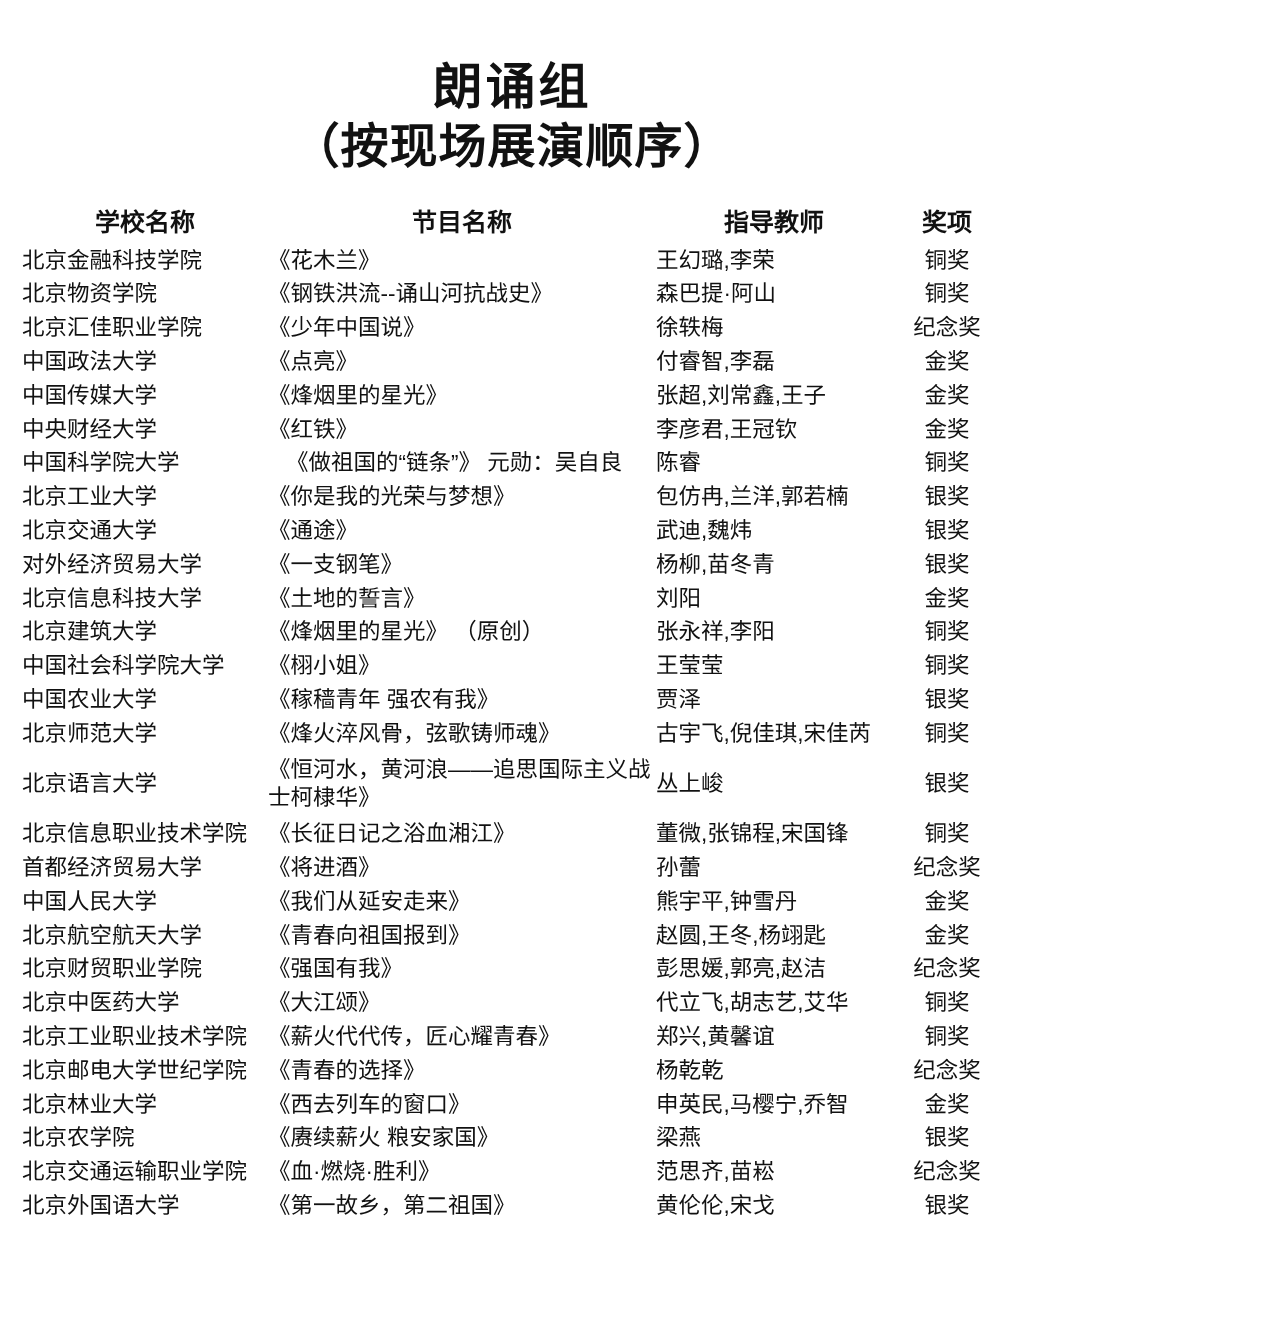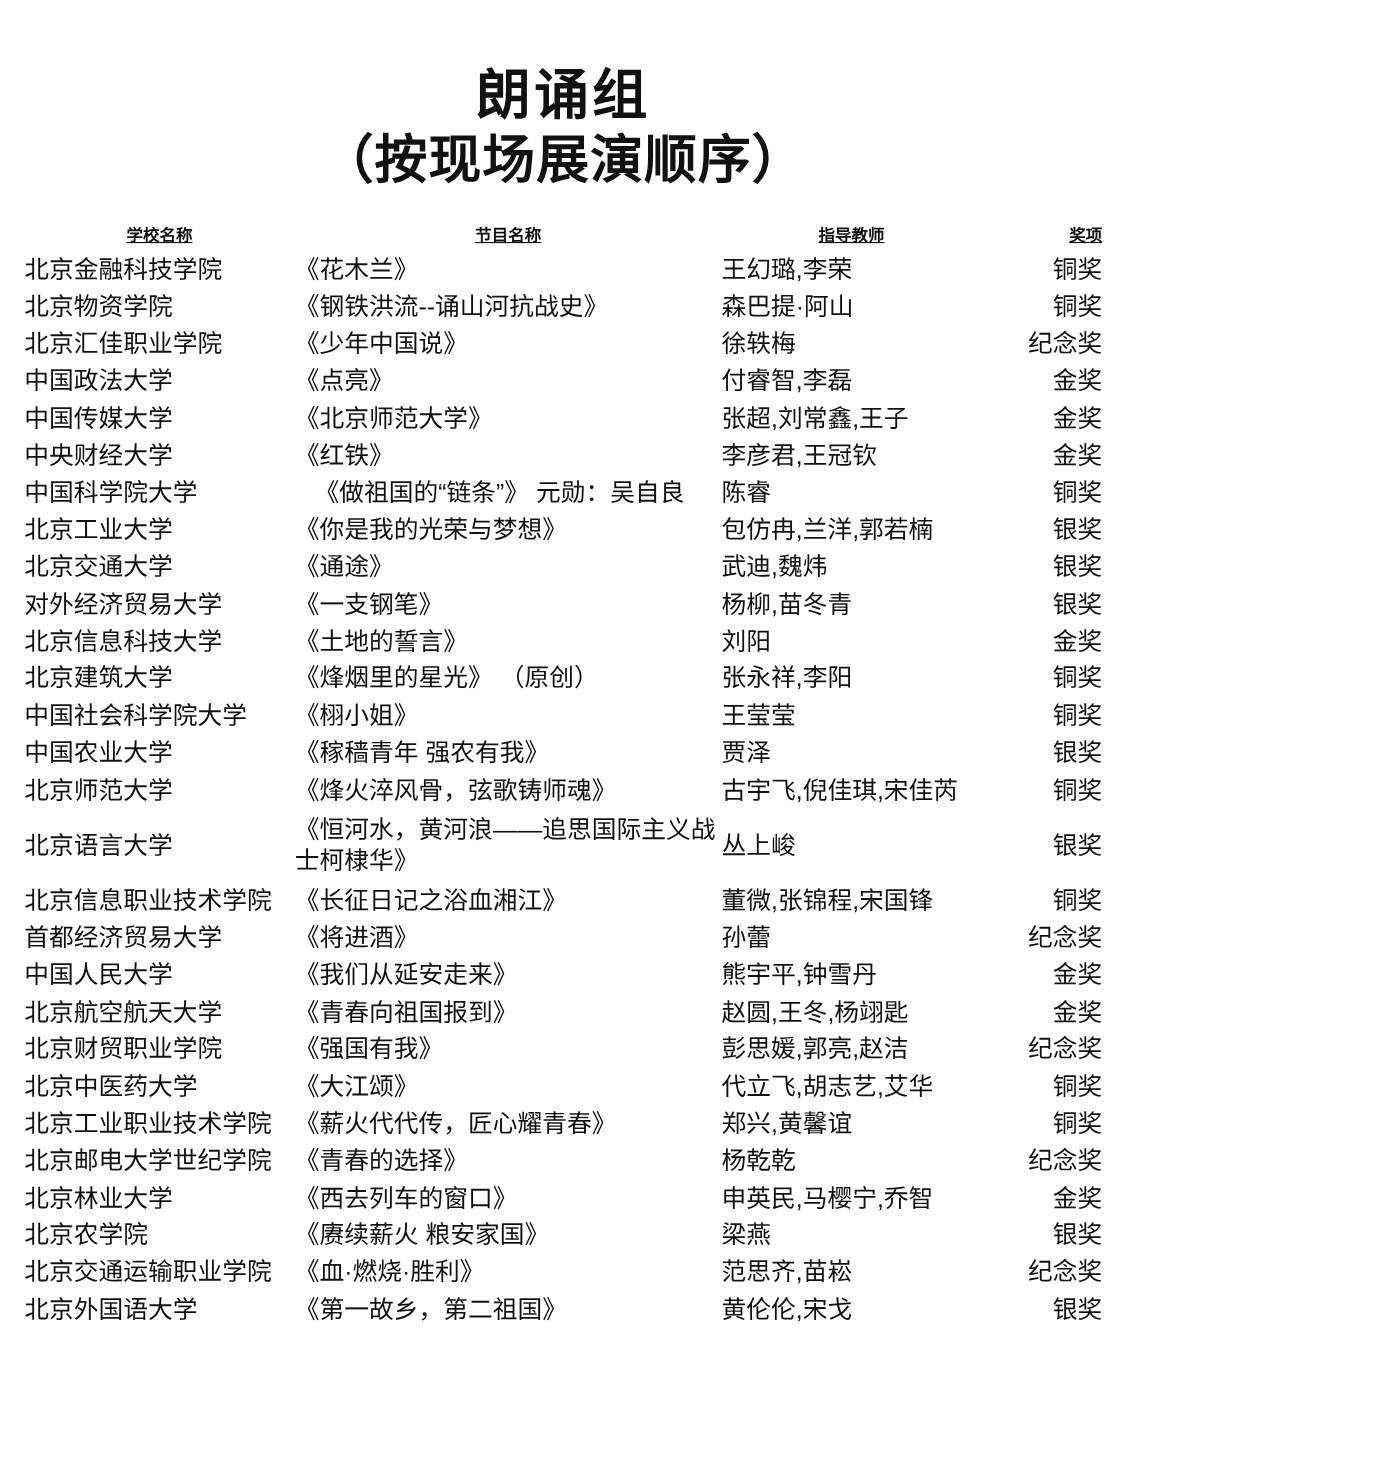--- a/index.html
+++ b/index.html
@@ -37,24 +37,23 @@
     margin-top: 2px;
   }
   table.listing {
     margin: 26px auto 0 auto;
     width: 980px;
     border-collapse: collapse;
     font-size: 22.5px;
   }
   table.listing thead th {
     font-weight: bold;
-    font-size: 15px;
+    font-size: 25px;
     padding: 0 0 7px 0;
     white-space: nowrap;
-    text-decoration: underline;
   }
   th.col-school, td.col-school {
     width: 246px;
     text-align: left;
     padding-left: 8px;
   }
   th.col-school { text-align: center; padding-left: 0; }
   th.col-program, td.col-program {
     width: 388px;
     text-align: left;
@@ -63,21 +62,21 @@
   th.col-program { text-align: center; padding-left: 0; }
   th.col-teacher, td.col-teacher {
     width: 236px;
     text-align: left;
     padding-left: 8px;
     margin-left: 24px;
   }
   th.col-teacher { text-align: center; padding-left: 0; }
   th.col-award, td.col-award {
     width: 110px;
-    text-align: right;
+    text-align: center;
   }
   table.listing td {
     padding: 2px 0 3px 0;
     vertical-align: middle;
     line-height: 1.28;
   }
   tr.row-tall td {
     padding-top: 4px;
     padding-bottom: 5px;
   }
@@ -126,21 +125,21 @@
           <td class="col-award">纪念奖</td>
         </tr>
         <tr>
           <td class="col-school">中国政法大学</td>
           <td class="col-program">《点亮》</td>
           <td class="col-teacher">付睿智,李磊</td>
           <td class="col-award">金奖</td>
         </tr>
         <tr>
           <td class="col-school">中国传媒大学</td>
-          <td class="col-program">《北京师范大学》</td>
+          <td class="col-program">《烽烟里的星光》</td>
           <td class="col-teacher">张超,刘常鑫,王子</td>
           <td class="col-award">金奖</td>
         </tr>
         <tr>
           <td class="col-school">中央财经大学</td>
           <td class="col-program">《红铁》</td>
           <td class="col-teacher">李彦君,王冠钦</td>
           <td class="col-award">金奖</td>
         </tr>
         <tr>

